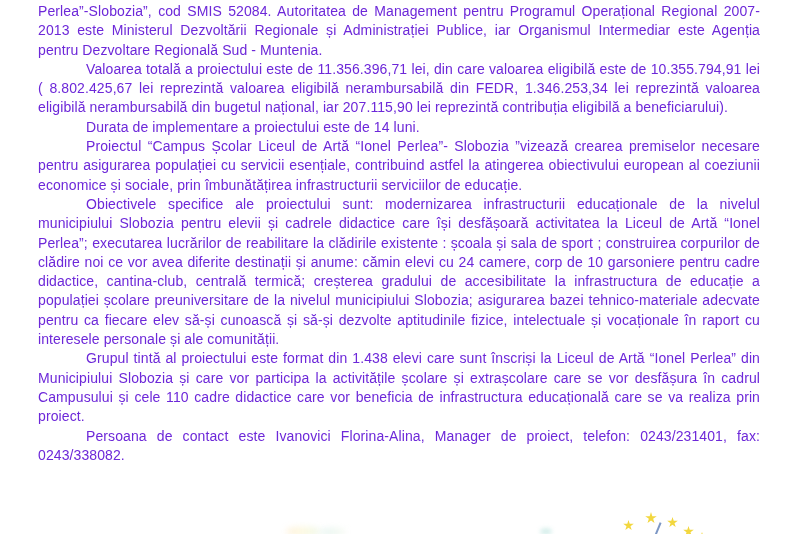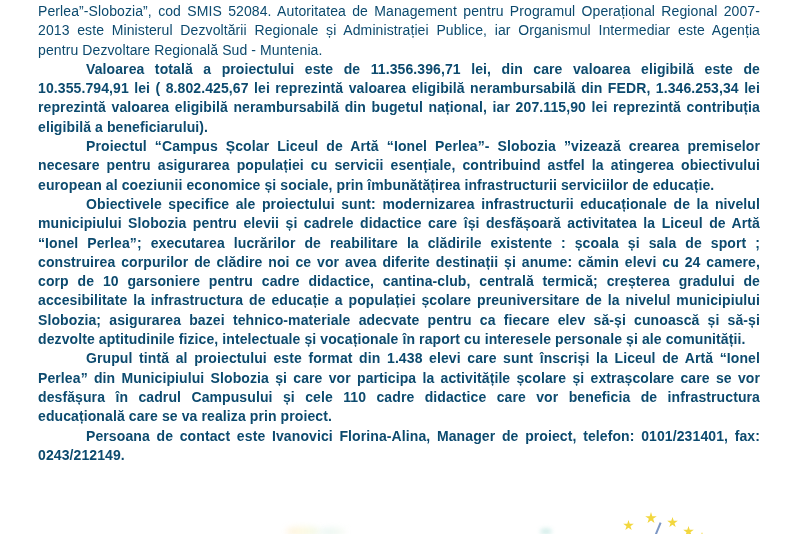--- a/index.html
+++ b/index.html
@@ -12,33 +12,32 @@
     height: 534px;
     overflow: hidden;
     position: relative;
     font-family: "Liberation Sans", "DejaVu Sans", sans-serif;
   }
   .doc {
     position: absolute;
     top: 2px;
     left: 38px;
     width: 722px;
-    color: #0c4a6e;
+    color: #6d28d9;
     font-size: 14px;
     line-height: 19.3px;
     text-align: justify;
     letter-spacing: 0.1px;
   }
   .doc p {
     margin: 0;
     padding: 0;
   }
   .doc p.indent {
     text-indent: 48px;
-    font-weight: bold;
   }
   
   .eu-logo {
     position: absolute;
     left: 615px;
     top: 508px;
     width: 95px;
     height: 26px;
   }
   .star {
@@ -80,24 +79,25 @@
     background: rgba(140,210,200,0.35);
     filter: blur(2px);
   }
 </style>
 </head>
 <body>
 
 <div class="doc">
   <p class="para">Perlea”-Slobozia”, cod SMIS 52084. Autoritatea de Management pentru Programul Operațional Regional 2007-2013 este Ministerul Dezvoltării Regionale și Administrației Publice, iar Organismul Intermediar este Agenția pentru Dezvoltare Regională Sud - Muntenia.</p>
   <p class="para indent">Valoarea totală a proiectului este de 11.356.396,71 lei, din care valoarea eligibilă este de 10.355.794,91 lei ( 8.802.425,67 lei reprezintă valoarea eligibilă nerambursabilă din FEDR, 1.346.253,34 lei reprezintă valoarea eligibilă nerambursabilă din bugetul național, iar 207.115,90 lei reprezintă contribuția eligibilă a beneficiarului).</p>
+  <p class="para indent">Durata de implementare a proiectului este de 14 luni.</p>
   <p class="para indent">Proiectul “Campus Școlar Liceul de Artă “Ionel Perlea”- Slobozia ”vizează crearea premiselor necesare pentru asigurarea populației cu servicii esențiale, contribuind astfel la atingerea obiectivului european al coeziunii economice și sociale, prin îmbunătățirea infrastructurii serviciilor de educație.</p>
   <p class="para indent">Obiectivele specifice ale proiectului sunt: modernizarea infrastructurii educaționale de la nivelul municipiului Slobozia pentru elevii și cadrele didactice care își desfășoară activitatea la Liceul de Artă “Ionel Perlea”; executarea lucrărilor de reabilitare la clădirile existente : școala și sala de sport ; construirea corpurilor de clădire noi ce vor avea diferite destinații și anume: cămin elevi cu 24 camere, corp de 10 garsoniere pentru cadre didactice, cantina-club, centrală termică; creșterea gradului de accesibilitate la infrastructura de educație a populației școlare preuniversitare de la nivelul municipiului Slobozia; asigurarea bazei tehnico-materiale adecvate pentru ca fiecare elev să-și cunoască și să-și dezvolte aptitudinile fizice, intelectuale și vocaționale în raport cu interesele personale și ale comunității.</p>
   <p class="para indent">Grupul tintă al proiectului este format din 1.438 elevi care sunt înscriși la Liceul de Artă “Ionel Perlea” din Municipiului Slobozia și care vor participa la activitățile școlare și extrașcolare care se vor desfășura în cadrul Campusului și cele 110 cadre didactice care vor beneficia de infrastructura educațională care se va realiza prin proiect.</p>
-  <p class="para indent">Persoana de contact este Ivanovici Florina-Alina, Manager de proiect, telefon: 0101/231401, fax: 0243/212149.</p>
+  <p class="para indent">Persoana de contact este Ivanovici Florina-Alina, Manager de proiect, telefon: 0243/231401, fax: 0243/338082.</p>
 </div>
 
 <div class="eu-logo">
   <span class="star s1"></span>
   <span class="star s2"></span>
   <span class="star s3"></span>
   <span class="star s4"></span>
   <span class="star s5"></span>
   <span class="flag-line"></span>
 </div>

